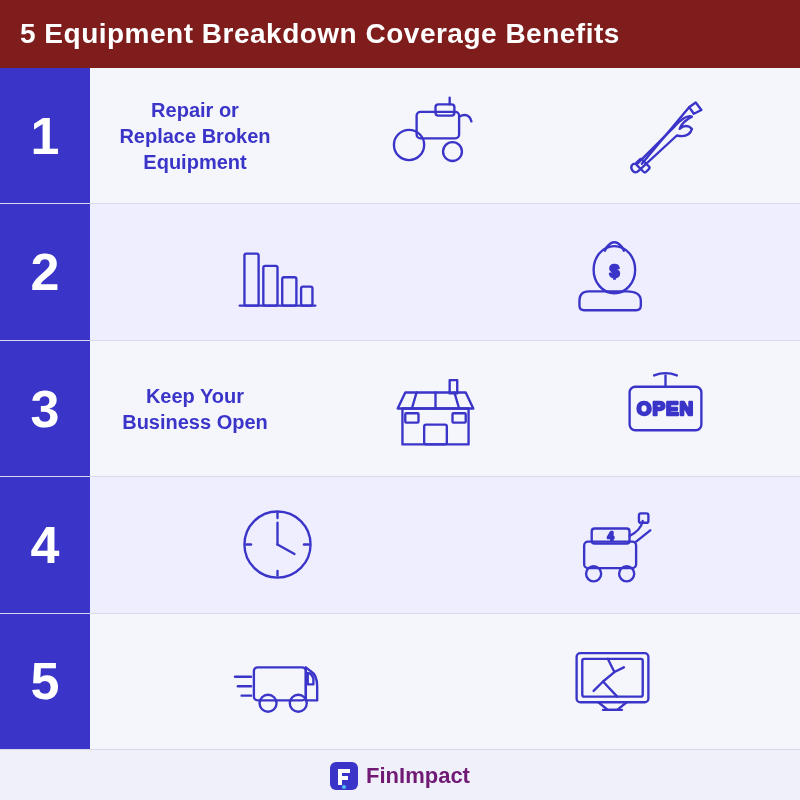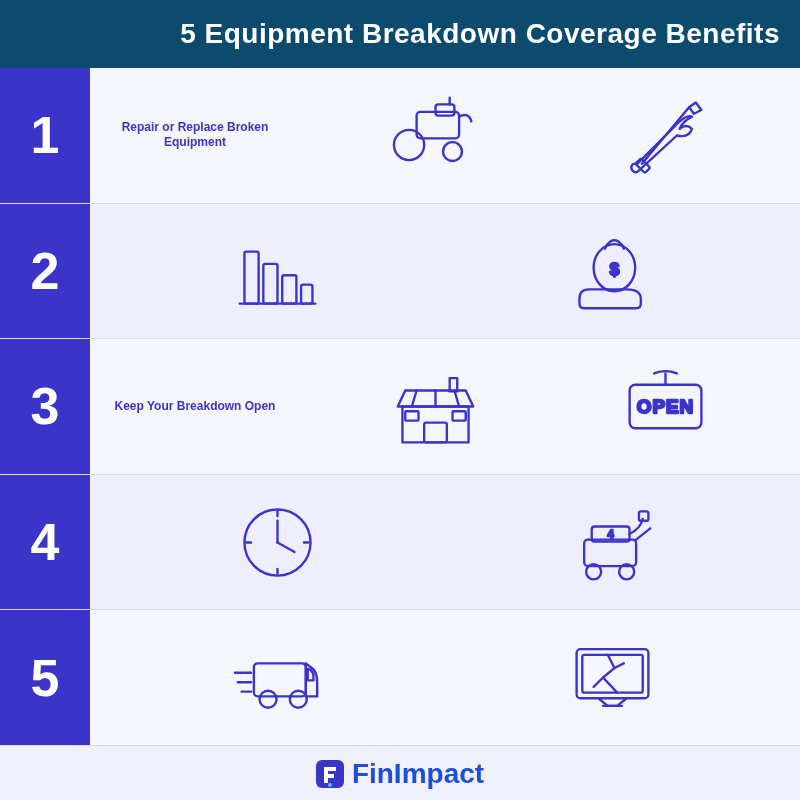--- a/index.html
+++ b/index.html
@@ -9,24 +9,24 @@
       height: 800px;
       background: #f0f0fa;
       font-family: 'Arial', sans-serif;
       display: flex;
       flex-direction: column;
       align-items: center;
       overflow: hidden;
     }
 
     .header {
-      background: #0c4a6e;
+      background: #7f1d1d;
       width: 100%;
       padding: 18px 20px;
-      text-align: right;
+      text-align: left;
     }
 
     .header h1 {
       color: white;
       font-size: 28px;
       font-weight: 900;
       letter-spacing: 0.5px;
     }
 
     .benefits-list {
@@ -58,21 +58,21 @@
       justify-content: center;
       font-size: 52px;
       font-weight: 900;
       color: white;
     }
 
     .benefit-label {
       width: 210px;
       min-width: 210px;
       padding: 10px 20px;
-      font-size: 12px;
+      font-size: 20px;
       font-weight: 700;
       color: #3a35c8;
       text-align: center;
       line-height: 1.3;
     }
 
     .icons-area {
       flex: 1;
       display: flex;
       align-items: center;
@@ -100,23 +100,23 @@
       align-items: center;
       gap: 8px;
     }
 
     .footer-icon {
       width: 28px;
       height: 28px;
     }
 
     .footer-text {
-      font-size: 28px;
+      font-size: 22px;
       font-weight: 700;
-      color: #1d4ed8;
+      color: #701a75;
     }
   </style>
 </head>
 <body>
 
 <div class="header">
   <h1>5 Equipment Breakdown Coverage Benefits</h1>
 </div>
 
 <div class="benefits-list">
@@ -180,21 +180,21 @@
 
         <text x="52" y="50" text-anchor="middle" font-size="18" font-weight="bold" stroke="#3a35c8" fill="#3a35c8" font-family="Arial">$</text>
       </svg>
     </div>
   </div>
 
   <div class="benefit-row">
     <div class="number-box">
       <span>3</span>
     </div>
-    <div class="benefit-label">Keep Your Breakdown Open</div>
+    <div class="benefit-label">Keep Your Business Open</div>
     <div class="icons-area">
 
       <svg class="icon-svg" viewBox="0 0 100 90" fill="none" stroke="#3a35c8" stroke-width="2.5" stroke-linecap="round" stroke-linejoin="round">
 
         <rect x="15" y="45" width="70" height="38"></rect>
 
         <path d="M10 45 L90 45 L82 28 L18 28 Z"></path>
 
         <line x1="30" y1="28" x2="25" y2="45"></line>
         <line x1="50" y1="28" x2="50" y2="45"></line>

